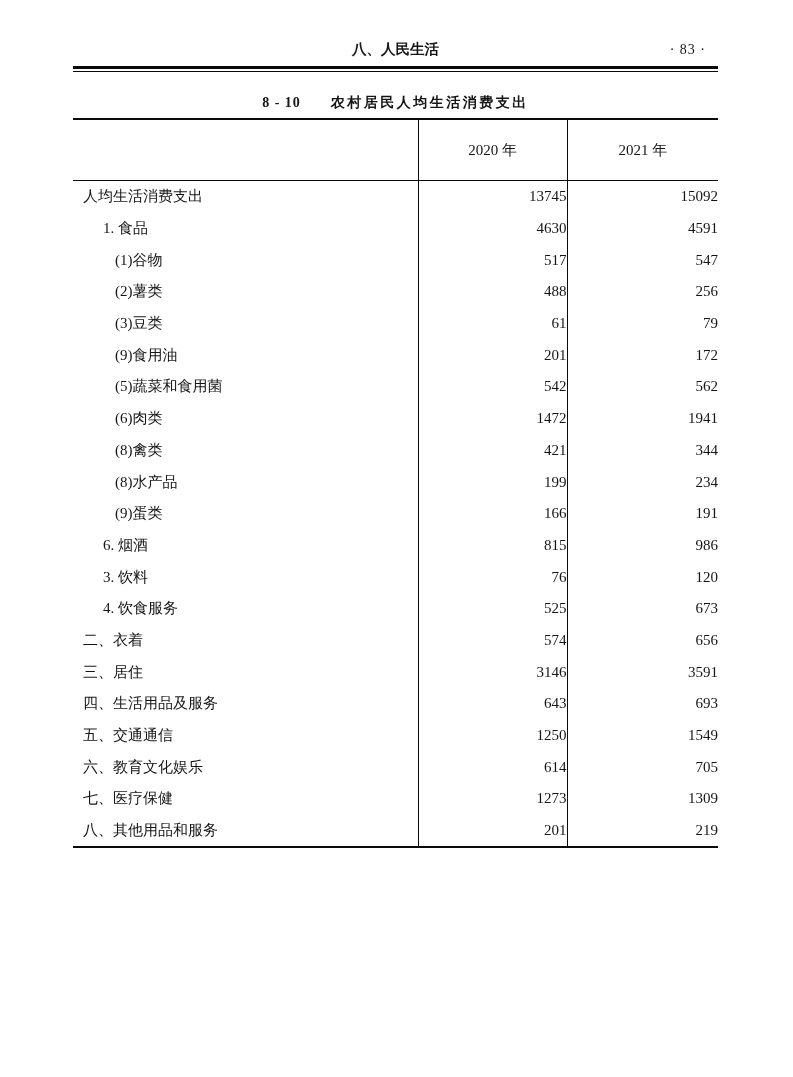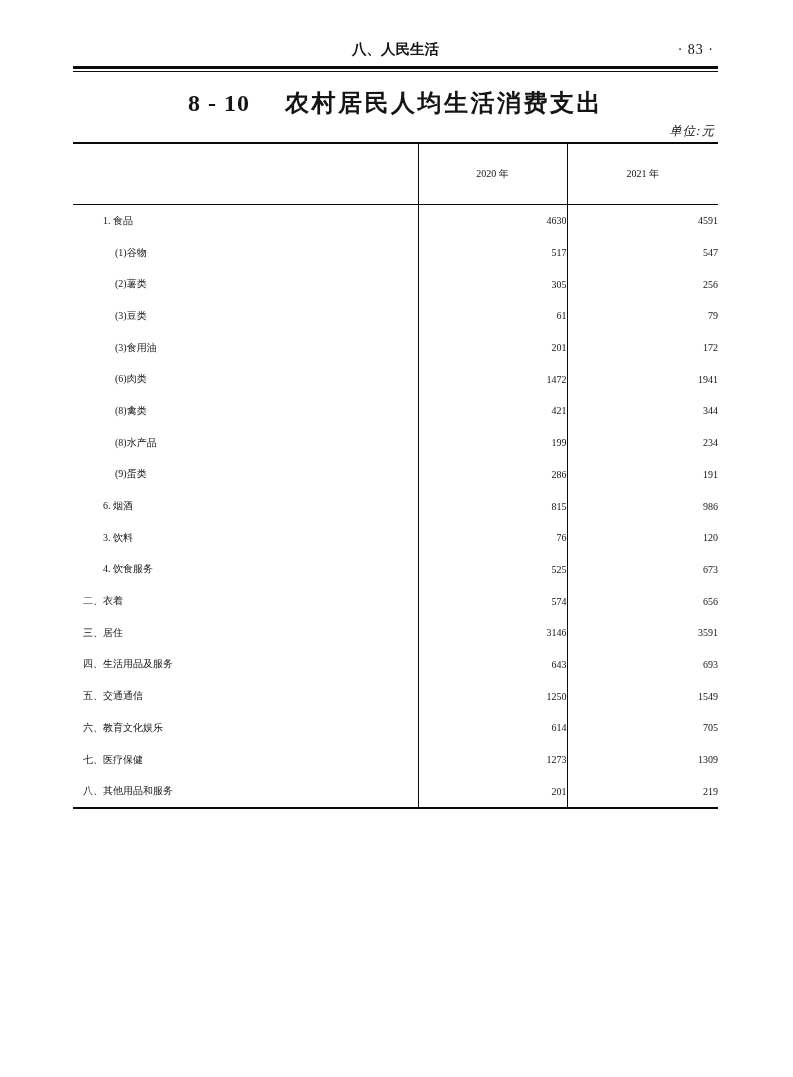--- a/index.html
+++ b/index.html
@@ -25,37 +25,37 @@
     font-size: 14.5px;
     font-weight: bold;
     line-height: 19px;
   }
   .page-header .section {
     display: block;
     text-align: center;
   }
   .page-header .pageno {
     position: absolute;
-    right: 4px;
+    right: 12px;
     top: 0;
     font-weight: normal;
     font-size: 14px;
     letter-spacing: 1px;
   }
   .double-rule {
     margin-top: 7px;
     height: 2px;
     border-top: 3.5px solid #0a0a0a;
     border-bottom: 1.5px solid #0a0a0a;
   }
   
   .title {
     margin: 19px 0 0 0;
     text-align: center;
-    font-size: 24px;
+    font-size: 14px;
     font-weight: bold;
     letter-spacing: 2.5px;
     line-height: 24px;
   }
   .title .tno { letter-spacing: 1px; }
   .title .tgap { display: inline-block; width: 18px; }
   .unit {
     margin-top: 9px;
     text-align: right;
     font-size: 12.5px;
@@ -65,21 +65,21 @@
     line-height: 15px;
   }
   
   table.stat {
     margin-top: 3px;
     width: 645px;
     border-collapse: collapse;
     table-layout: fixed;
     border-top: 2px solid #0a0a0a;
     border-bottom: 2px solid #0a0a0a;
-    font-size: 10px;
+    font-size: 15px;
   }
   col.c-stub  { width: 345px; }
   col.c-y2020 { width: 149px; }
   col.c-y2021 { width: 151px; }
   table.stat thead th {
     height: 58px;
     font-weight: normal;
     text-align: center;
     vertical-align: middle;
     border-bottom: 1.5px solid #0a0a0a;
@@ -115,79 +115,88 @@
   </div>
 
   <div class="double-rule"></div>
 
   <h1 class="title">
     <span class="tno">8 - 10</span>
     <span class="tgap"></span>
     <span class="ttext">农村居民人均生活消费支出</span>
   </h1>
 
-  <div class="unit">单位:元</div>
 
   <table class="stat">
     <colgroup>
       <col class="c-stub">
       <col class="c-y2020">
       <col class="c-y2021">
     </colgroup>
     <thead>
       <tr>
         <th class="stub"></th>
         <th class="vline">2020 年</th>
         <th class="vline">2021 年</th>
       </tr>
     </thead>
     <tbody id="table-body">
         <tr>
+          <td class="lbl ind-0">人均生活消费支出</td>
+          <td class="num vline">13745</td>
+          <td class="num vline">15092</td>
+        </tr>
+        <tr>
           <td class="lbl ind-1">1. 食品</td>
           <td class="num vline">4630</td>
           <td class="num vline">4591</td>
         </tr>
         <tr>
           <td class="lbl ind-2">(1)谷物</td>
           <td class="num vline">517</td>
           <td class="num vline">547</td>
         </tr>
         <tr>
           <td class="lbl ind-2">(2)薯类</td>
-          <td class="num vline">305</td>
+          <td class="num vline">488</td>
           <td class="num vline">256</td>
         </tr>
         <tr>
           <td class="lbl ind-2">(3)豆类</td>
           <td class="num vline">61</td>
           <td class="num vline">79</td>
         </tr>
         <tr>
-          <td class="lbl ind-2">(3)食用油</td>
+          <td class="lbl ind-2">(9)食用油</td>
           <td class="num vline">201</td>
           <td class="num vline">172</td>
+        </tr>
+        <tr>
+          <td class="lbl ind-2">(5)蔬菜和食用菌</td>
+          <td class="num vline">542</td>
+          <td class="num vline">562</td>
         </tr>
         <tr>
           <td class="lbl ind-2">(6)肉类</td>
           <td class="num vline">1472</td>
           <td class="num vline">1941</td>
         </tr>
         <tr>
           <td class="lbl ind-2">(8)禽类</td>
           <td class="num vline">421</td>
           <td class="num vline">344</td>
         </tr>
         <tr>
           <td class="lbl ind-2">(8)水产品</td>
           <td class="num vline">199</td>
           <td class="num vline">234</td>
         </tr>
         <tr>
           <td class="lbl ind-2">(9)蛋类</td>
-          <td class="num vline">286</td>
+          <td class="num vline">166</td>
           <td class="num vline">191</td>
         </tr>
         <tr>
           <td class="lbl ind-1">6. 烟酒</td>
           <td class="num vline">815</td>
           <td class="num vline">986</td>
         </tr>
         <tr>
           <td class="lbl ind-1">3. 饮料</td>
           <td class="num vline">76</td>

